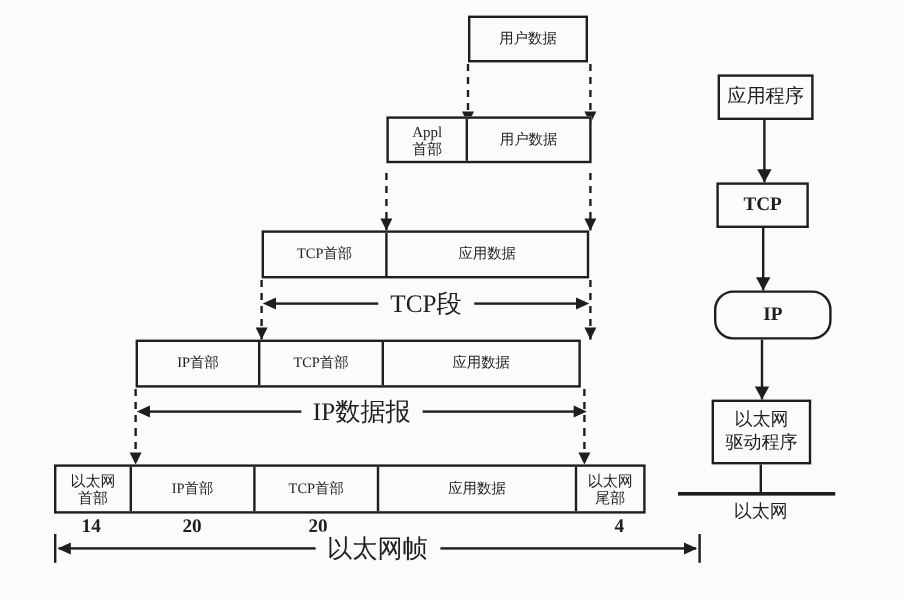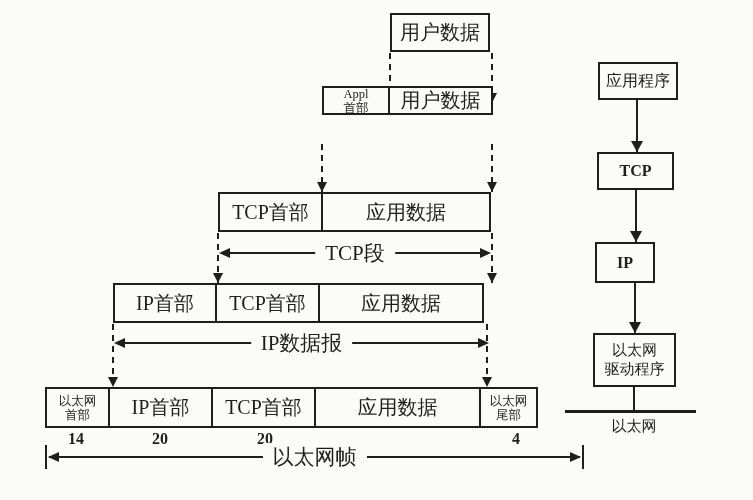--- a/index.html
+++ b/index.html
@@ -27,21 +27,21 @@
     background: var(--bg);
     box-sizing: border-box;
   }
   .cell {
     display: flex;
     align-items: center;
     justify-content: center;
     text-align: center;
     white-space: pre-line;
     line-height: 1.12;
-    font-size: 20px;
+    font-size: 12px;
     box-sizing: border-box;
   }
   .cell + .cell { border-left: 2px solid var(--ink); }
   .cell.small { font-size: 12.5px; }
   
   .sbox {
     position: absolute;
     border: 2px solid var(--ink);
     background: var(--bg);
     box-sizing: border-box;
@@ -142,21 +142,21 @@
 
 <div class="canvas">
 
   <div class="bar" style="left:390px; top:13px; height:39px;">
     <div class="cell" style="width:96px;">用户数据</div>
   </div>
 
   <div class="dasharrow" style="left:389px; top:53px; height:50px;"></div>
   <div class="dasharrow" style="left:491px; top:53px; height:50px;"></div>
 
-  <div class="bar" style="left:322px; top:86px; height:29px;justify-content:space-between;">
+  <div class="bar" style="left:322px; top:97px; height:39px;justify-content:space-between;">
     <div class="cell small" style="width:64px;">Appl
 首部</div>
     <div class="cell" style="width:103px;">用户数据</div>
   </div>
 
   <div class="dasharrow" style="left:321px; top:144px; height:48px;"></div>
   <div class="dasharrow" style="left:491px; top:144px; height:48px;"></div>
 
   <div class="bar" style="left:218px; top:192px; height:40px;">
     <div class="cell" style="width:101px;">TCP首部</div>
@@ -213,21 +213,21 @@
     <span class="mlabel">以太网帧</span>
   </div>
 
 
   <div class="sbox" style="left:598px; top:62px; width:80px; height:38px;">应用程序</div>
   <div class="sarrow" style="left:636px; top:100px; height:52px;"></div>
 
   <div class="sbox bold" style="left:597px; top:152px; width:77px; height:38px;">TCP</div>
   <div class="sarrow" style="left:635px; top:190px; height:52px;"></div>
 
-  <div class="sbox bold" style="left:595px; top:242px; width:60px; height:41px;">IP</div>
+  <div class="sbox bold" style="left:595px; top:242px; width:98px; height:41px;border-radius:16px;">IP</div>
   <div class="sarrow" style="left:634px; top:283px; height:50px;"></div>
 
   <div class="sbox" style="left:593px; top:333px; width:83px; height:54px; font-size:15px;">以太网
 驱动程序</div>
   <div class="vline" style="left:633px; top:387px; height:24px;"></div>
 
   <div class="busline" style="left:565px; top:410px; width:131px;"></div>
   <span class="etherlabel" style="left:594px; top:417px;">以太网</span>
 
 </div>

